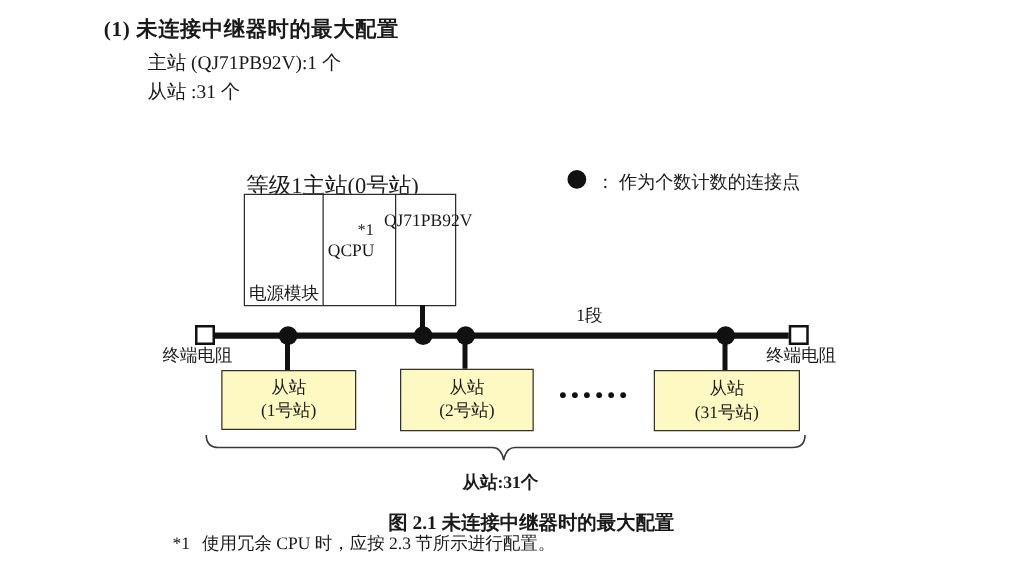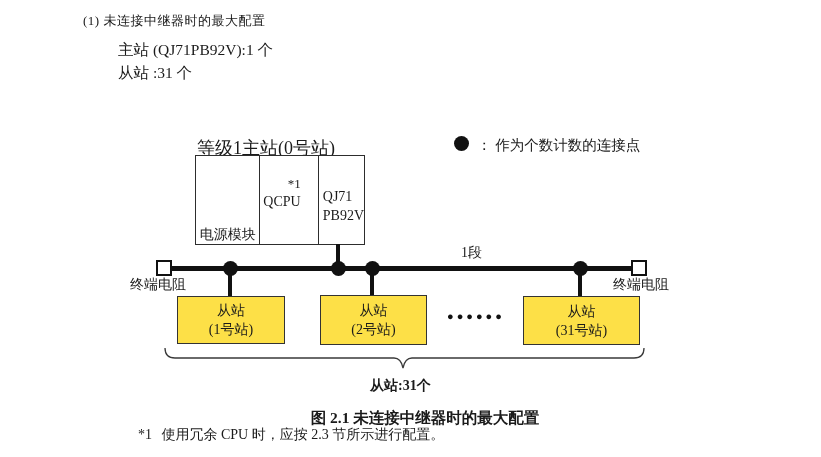--- a/index.html
+++ b/index.html
@@ -3,52 +3,52 @@
 <meta charset="utf-8">
 <style>
   html,body { margin:0; padding:0; background:#fff; }
   .page {
     position:relative; width:821px; height:457px; background:#ffffff;
     font-family:"Liberation Serif", serif; color:#1a1a1a; overflow:hidden;
   }
   .abs { position:absolute; }
 
   
-  .heading { font-size:13px; font-weight:normal; letter-spacing:0.5px; }
+  .heading { font-size:17px; font-weight:bold; letter-spacing:0.5px; }
   .hline   { font-size:15.5px; }
 
   
   .legend { display:flex; align-items:flex-start; font-size:14.5px; }
   .legend-dot { width:15px; height:15px; border-radius:50%; background:#111; margin-right:8px; }
 
   
   .m-label { font-size:18px; }
   .master-box {
     display:flex; width:170px; height:90px; box-sizing:border-box;
     border:1.5px solid #2d2d2d; background:#fff;
   }
   .m-cell { box-sizing:border-box; font-size:14px; }
   .m-cell + .m-cell { border-left:1.5px solid #2d2d2d; }
   .m-cell-power { width:70px; display:flex; align-items:flex-end; justify-content:center; }
   .m-cell-cpu   { width:48px; position:relative; }
   .m-cell-cpu .note { position:absolute; top:20px; right:2px; font-size:13px; }
   .m-cell-cpu .cpu  { position:absolute; top:38px; left:3px; }
-  .m-cell-pb    { width:48px; display:flex; flex-direction:column; justify-content:center;
+  .m-cell-pb    { width:48px; display:flex; flex-direction:row; justify-content:center;
                   padding:12px 0 0 4px; line-height:19px;margin-left:15px; }
 
   
   .bus       { height:5px; background:#111; }
   .node      { width:15px; height:15px; border-radius:50%; background:#111; }
   .drop      { width:4px; background:#111; }
   .term-sq   { width:12px; height:12px; background:#fff; border:2.5px solid #111; box-sizing:content-box; }
   .d-label   { font-size:14px; white-space:nowrap; }
 
   
   .slave-box {
-    box-sizing:border-box; border:1.5px solid #333; background:#fde047;
+    box-sizing:border-box; border:1.5px solid #333; background:#fef9c3;
     display:flex; flex-direction:column; align-items:center; justify-content:center;
     font-size:14px; line-height:19px; text-align:center;
   }
 
   .ellipsis { font-size:11px; letter-spacing:3px; color:#111; white-space:nowrap; }
 
   .brace-label { font-size:14px; }
   .caption  { font-size:15.5px; font-weight:bold; text-align:center; width:370px; }
   .footnote { font-size:14px; white-space:nowrap; }
 </style>

